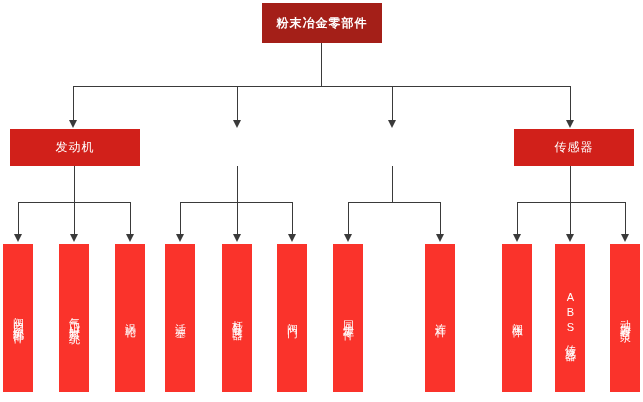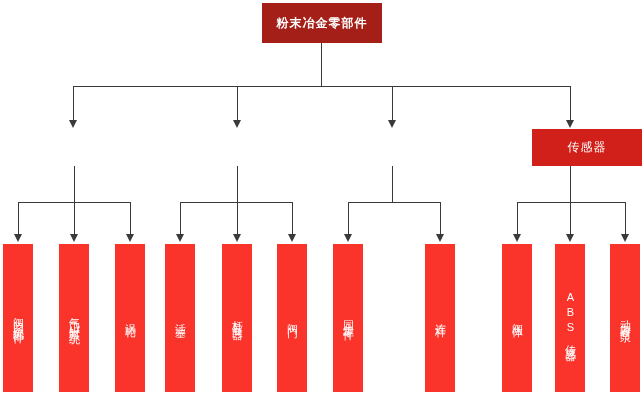--- a/index.html
+++ b/index.html
@@ -66,21 +66,22 @@
   <div class="line" style="left:73px;top:86px;width:498px;height:1px"></div>
   <div class="line" style="left:73px;top:86px;width:1px;height:34px"></div>
   <div class="line" style="left:237px;top:86px;width:1px;height:34px"></div>
   <div class="line" style="left:392px;top:86px;width:1px;height:34px"></div>
   <div class="line" style="left:570px;top:86px;width:1px;height:34px"></div>
   <div class="arrow" style="left:69px;top:120px"></div>
   <div class="arrow" style="left:233px;top:120px"></div>
   <div class="arrow" style="left:388px;top:120px"></div>
   <div class="arrow" style="left:566px;top:120px"></div>
 
-  <div class="box branch" style="left:532px;width:110px">传感器</div>
+  <div class="box branch" style="left:10px;width:130px">发动机</div>
+  <div class="box branch" style="left:514px;width:120px">传感器</div>
 
   <div class="line" style="left:74px;top:166px;width:1px;height:36px"></div>
   <div class="line" style="left:18px;top:202px;width:112px;height:1px"></div>
   <div class="line" style="left:18px;top:202px;width:1px;height:32px"></div>
   <div class="line" style="left:74px;top:202px;width:1px;height:32px"></div>
   <div class="line" style="left:130px;top:202px;width:1px;height:32px"></div>
   <div class="arrow" style="left:14px;top:234px"></div>
   <div class="arrow" style="left:70px;top:234px"></div>
   <div class="arrow" style="left:126px;top:234px"></div>
 

